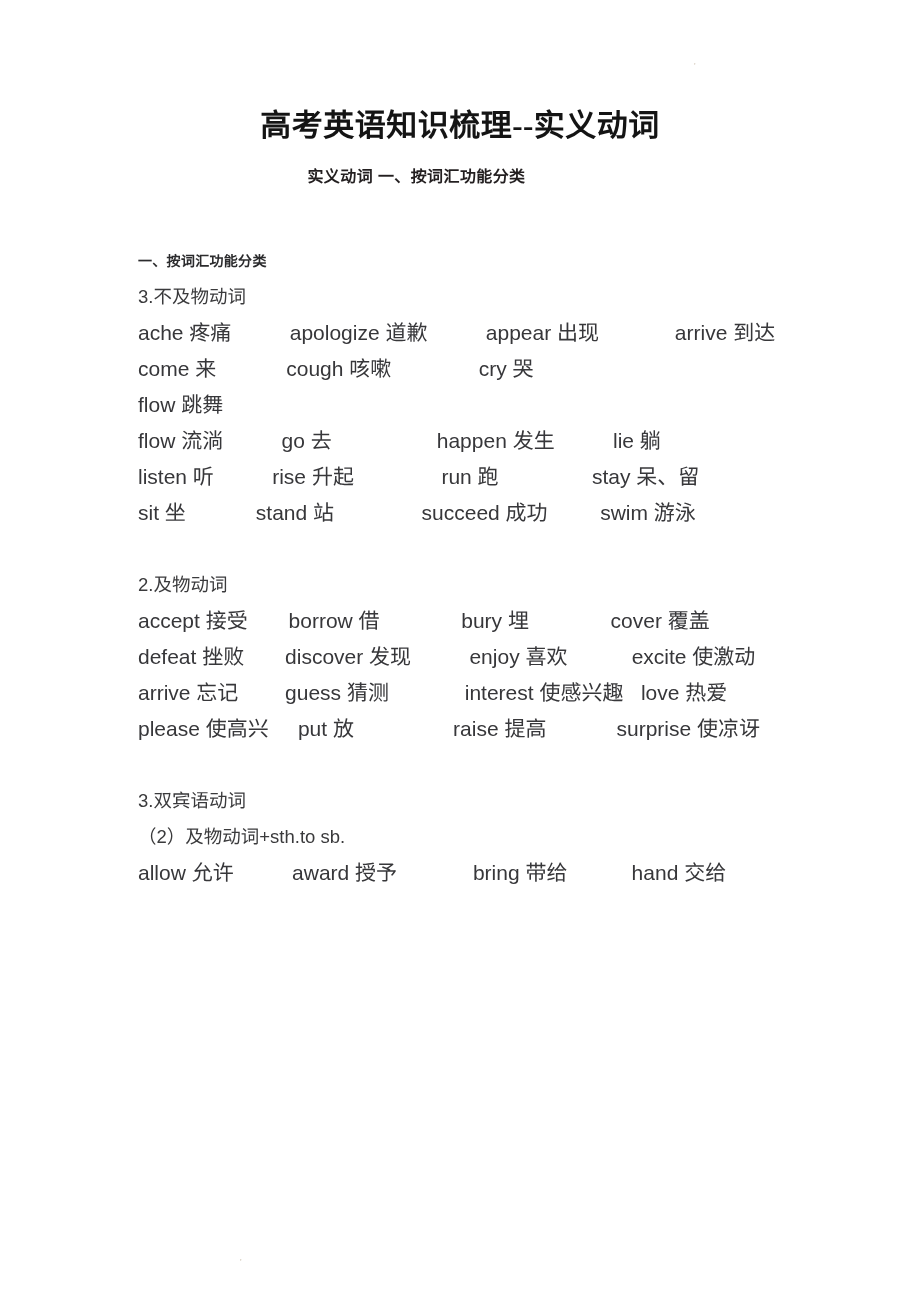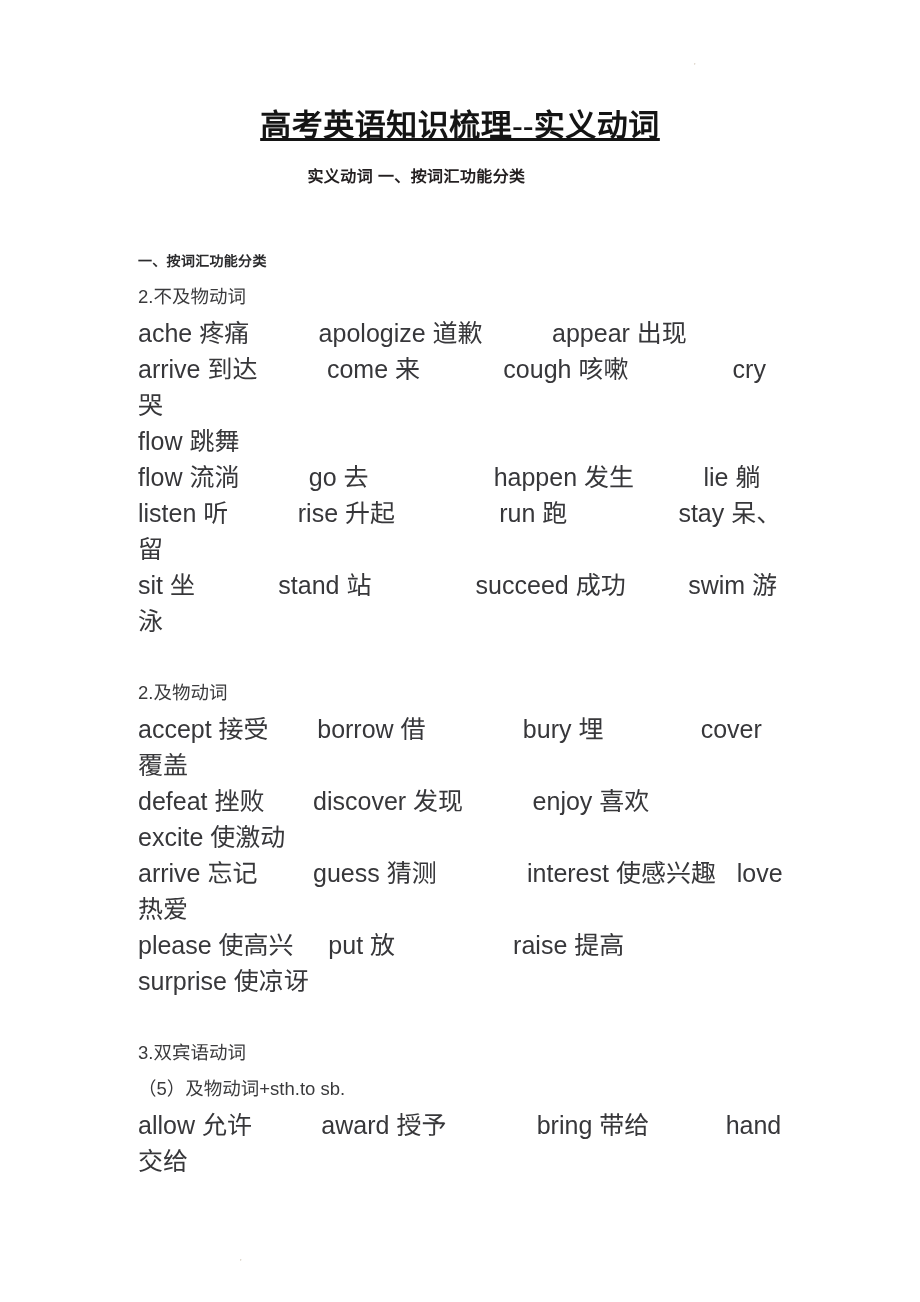--- a/index.html
+++ b/index.html
@@ -41,21 +41,20 @@
     top: 106px;
     width: 920px;
     text-align: center;
     font-family: "Liberation Serif", "DejaVu Serif", serif;
     font-weight: bold;
     font-size: 31px;
     line-height: 40px;
     letter-spacing: 0.5px;
     color: #141414;
     white-space: pre;
-    text-decoration: underline;
   }
   .doc-subtitle {
     position: absolute;
     left: 0;
     top: 165px;
     width: 833px;
     text-align: center;
     font-family: "Liberation Sans", "DejaVu Sans", sans-serif;
     font-weight: bold;
     font-size: 16px;
@@ -87,21 +86,21 @@
     color: #2b2b2d;
     letter-spacing: 0.3px;
   }
   .para.sub-label {
     color: #3a3a3c;
   }
   .spacer-line {
     height: 36px;
   }
   .word-row {
-    font-size: 25px;
+    font-size: 21px;
     line-height: 36px;
     color: #37373a;
     white-space: pre-wrap;
     word-break: break-word;
     margin: 0;
   }
 </style>
 </head>
 <body>
 
@@ -110,35 +109,35 @@
   <span class="artifact a1">'</span>
   <span class="artifact a2">'</span>
 
   <div class="doc-title">高考英语知识梳理--实义动词</div>
   <div class="doc-subtitle">实义动词 一、按词汇功能分类</div>
 
   <div class="body-block">
 
     <p class="para heading-bold">一、按词汇功能分类</p>
 
-    <p class="para sub-label">2.不及物动词</p>
+    <p class="para sub-label">3.不及物动词</p>
     <p class="word-row">ache 疼痛          apologize 道歉          appear 出现             arrive 到达          come 来            cough 咳嗽               cry 哭</p>
     <p class="word-row">flow 跳舞</p>
     <p class="word-row">flow 流淌          go 去                  happen 发生          lie 躺</p>
     <p class="word-row">listen 听          rise 升起               run 跑                stay 呆、留</p>
     <p class="word-row">sit 坐            stand 站               succeed 成功         swim 游泳</p>
 
     <div class="spacer-line"></div>
 
     <p class="para sub-label">2.及物动词</p>
     <p class="word-row">accept 接受       borrow 借              bury 埋              cover 覆盖</p>
     <p class="word-row">defeat 挫败       discover 发现          enjoy 喜欢           excite 使激动</p>
     <p class="word-row">arrive 忘记        guess 猜测             interest 使感兴趣   love 热爱</p>
     <p class="word-row">please 使高兴     put 放                 raise 提高            surprise 使凉讶</p>
 
     <div class="spacer-line"></div>
 
     <p class="para sub-label">3.双宾语动词</p>
-    <p class="para sub-label">（5）及物动词+sth.to sb.</p>
+    <p class="para sub-label">（2）及物动词+sth.to sb.</p>
     <p class="word-row">allow 允许          award 授予             bring 带给           hand 交给</p>
 
   </div>
 </div>
 
 </body></html>

